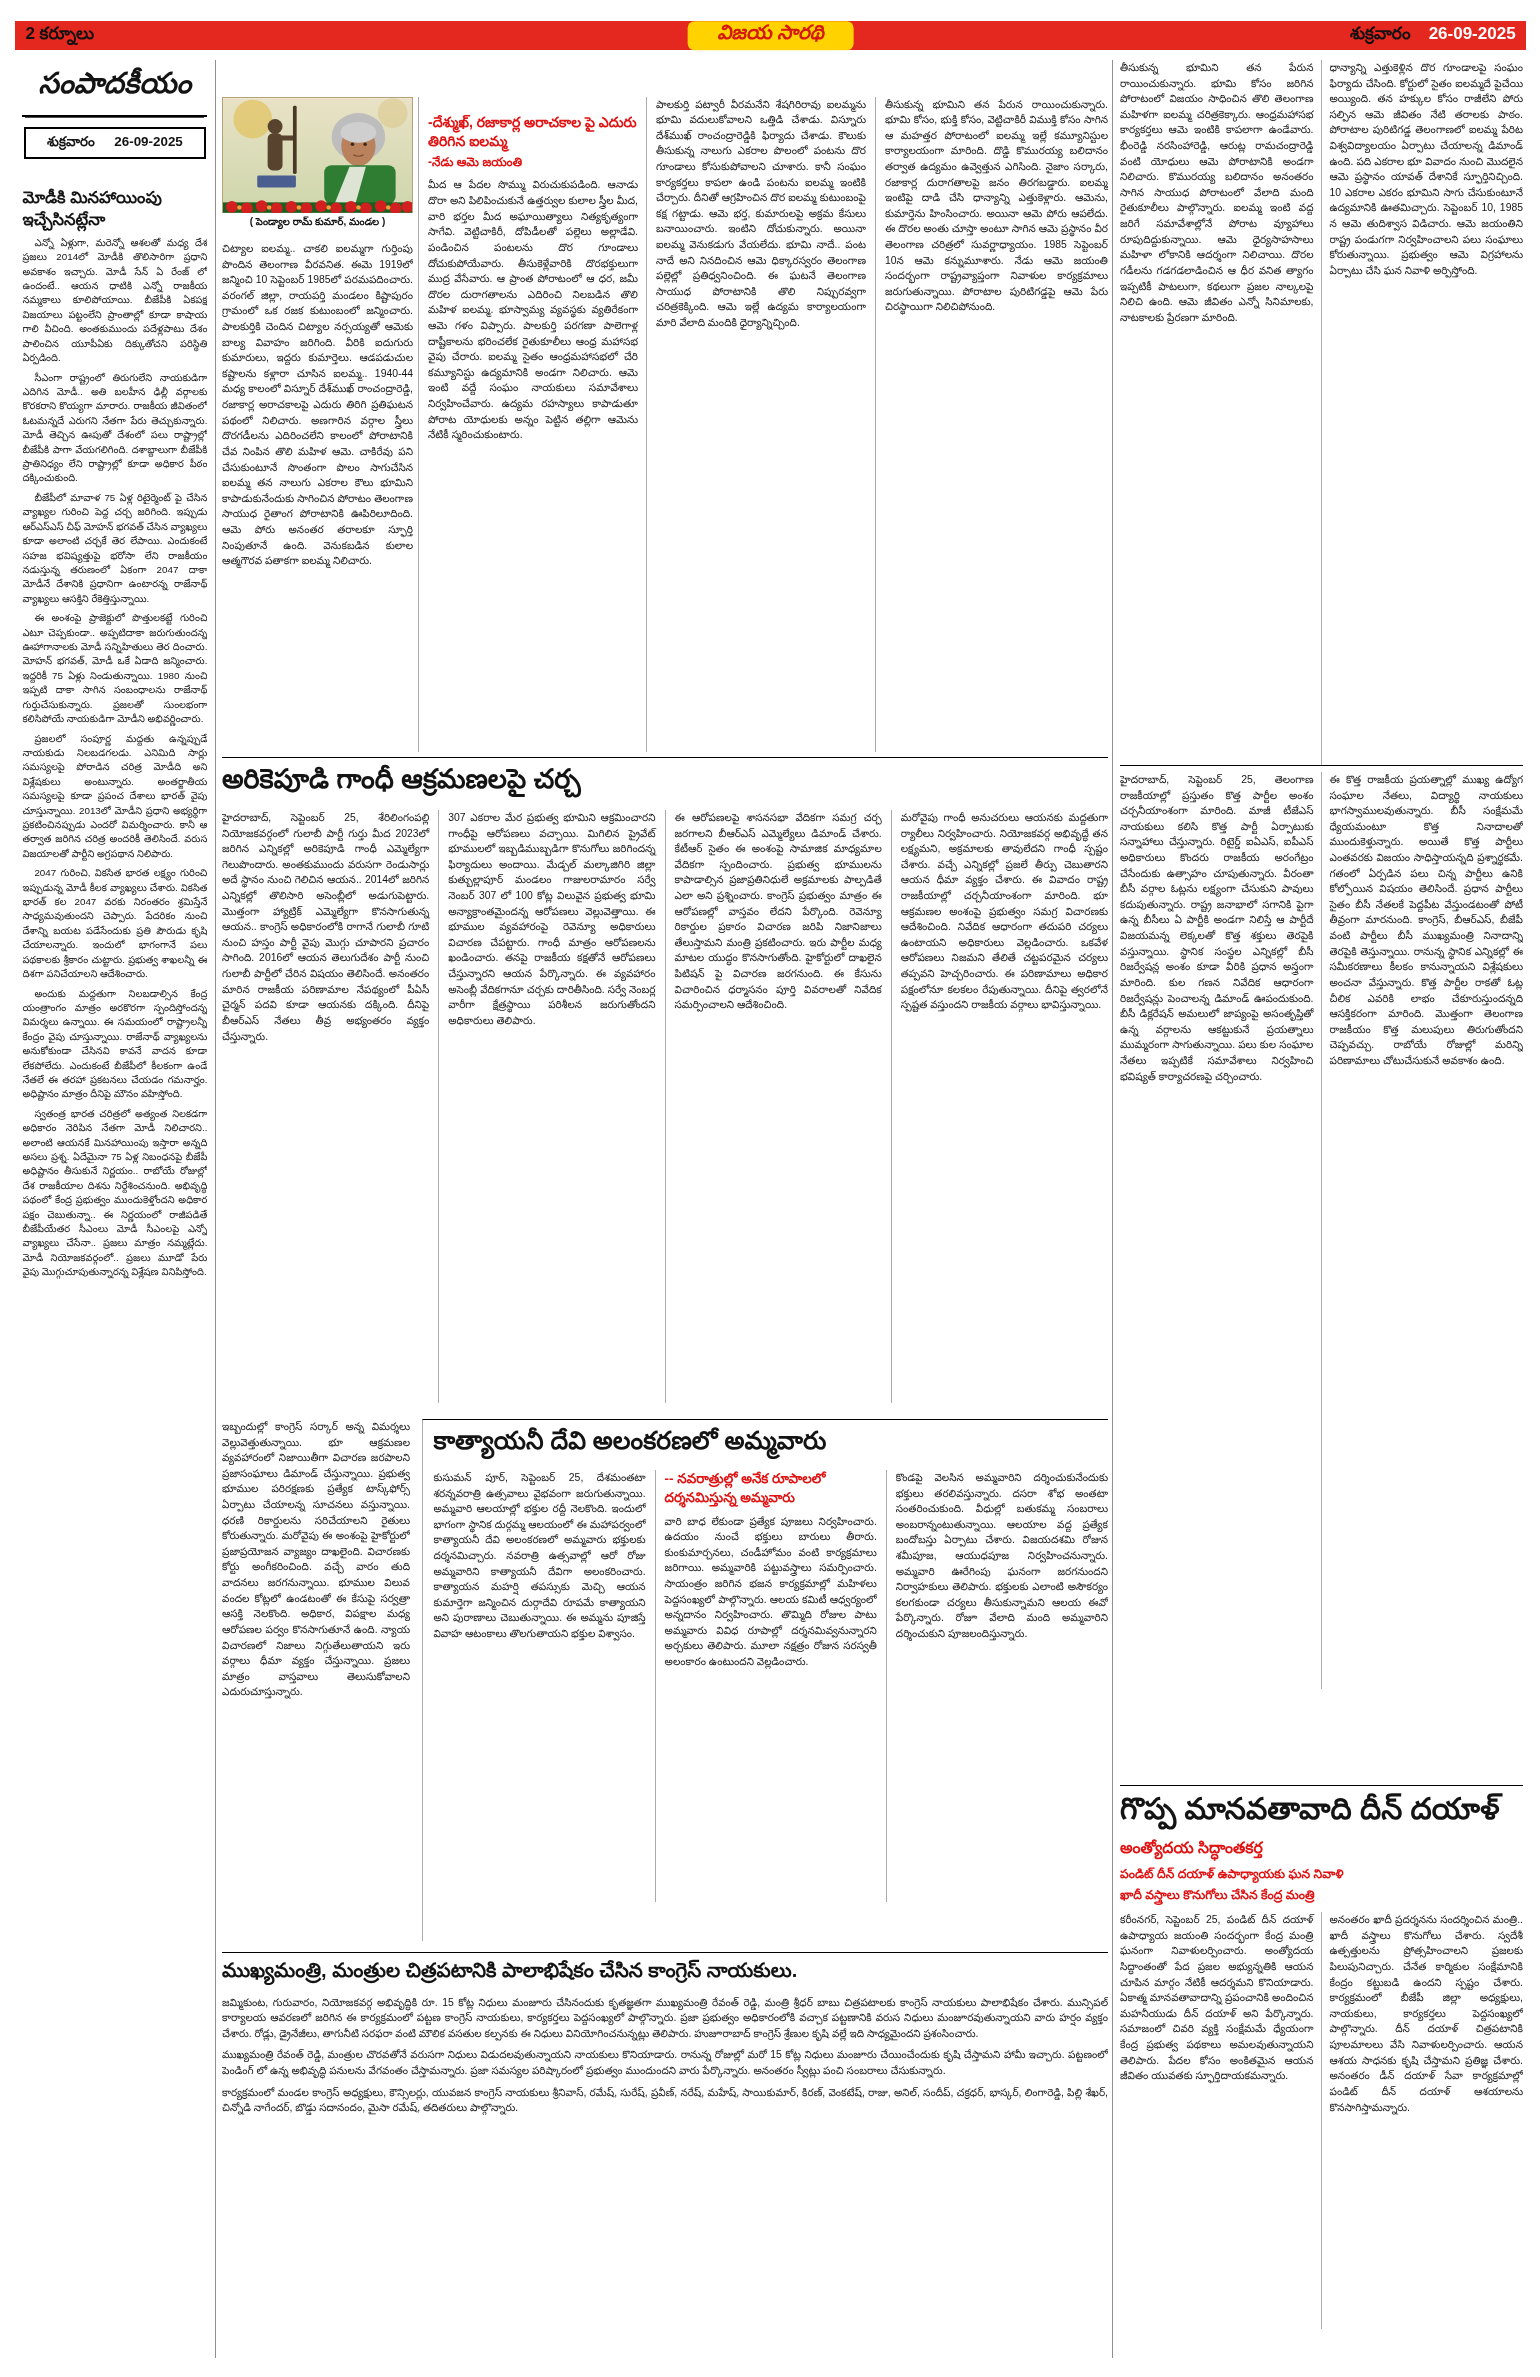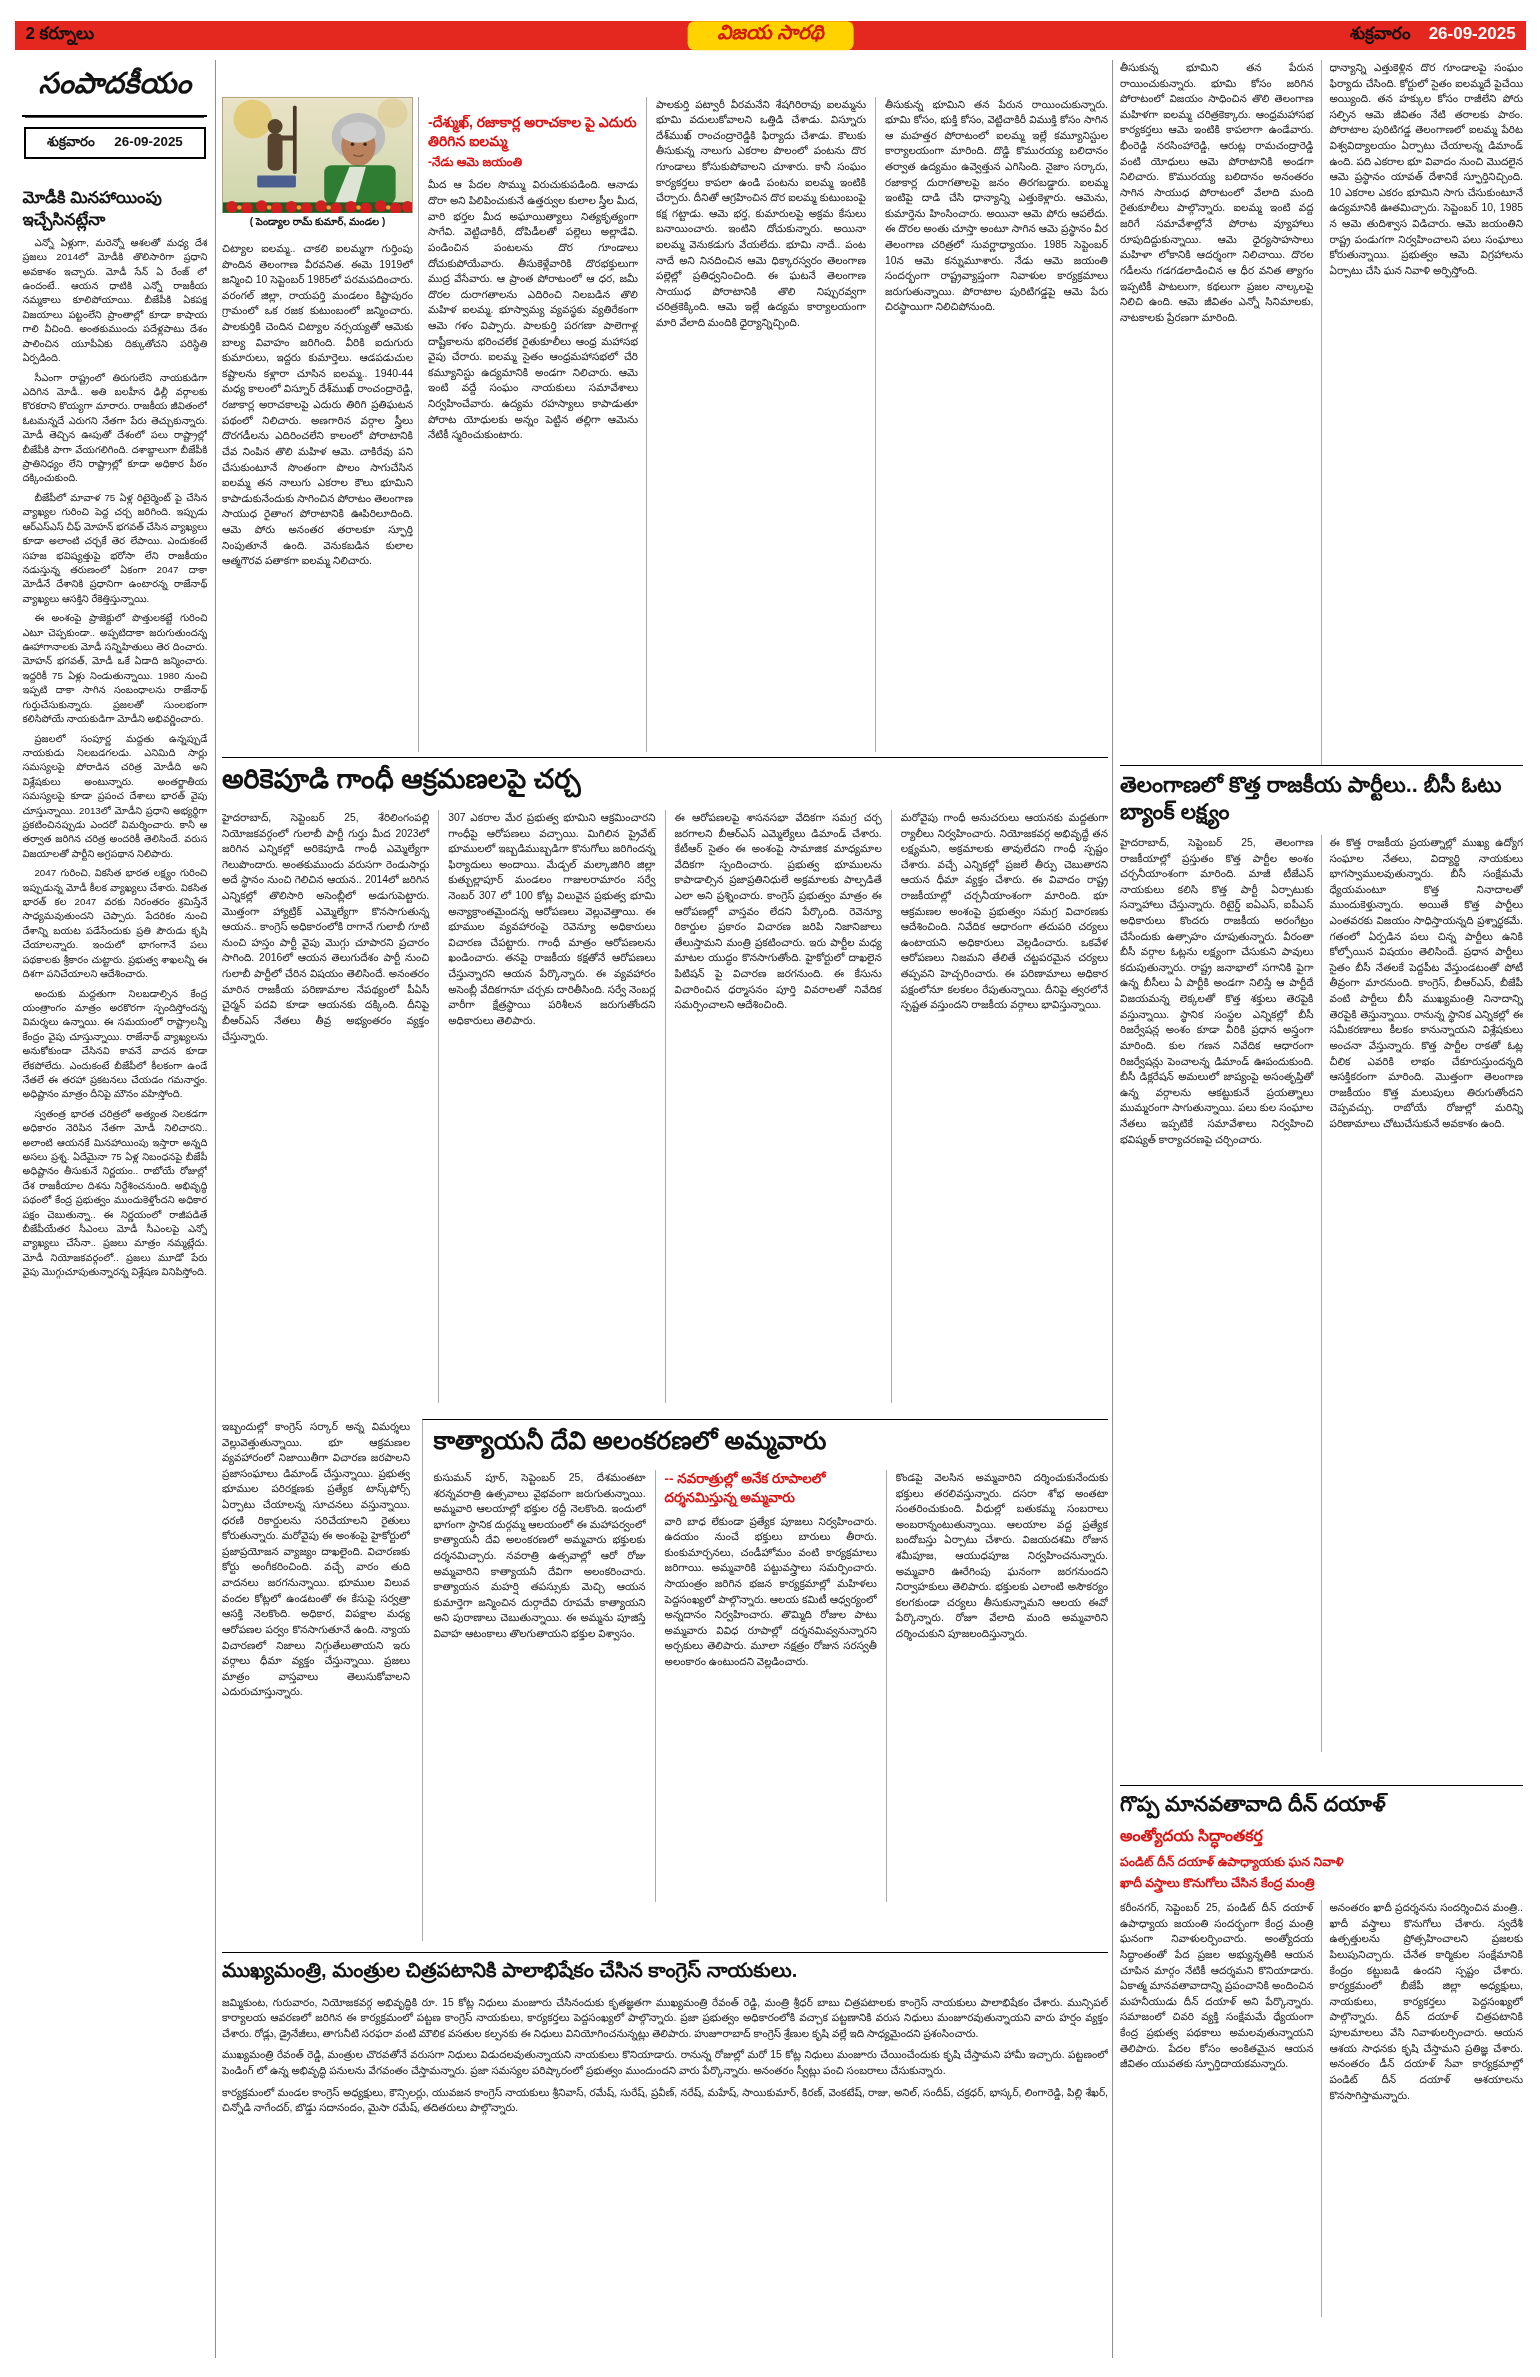--- a/index.html
+++ b/index.html
@@ -76,21 +76,21 @@
   .right-col{position:absolute;left:1120px;top:60px;width:403px;height:2298px;overflow:hidden;}
   .r-ail{position:relative;height:705px;display:flex;overflow:hidden;}
   .rcol{flex:1;padding:0 7.5px;overflow:hidden;}
   .rcol:first-child{padding-left:0;}
   .rcol:last-child{padding-right:0;}
   .rcol + .rcol{border-left:0.7px solid #aaa;}
   .r-parties{border-top:1.5px solid #000;padding-top:6px;height:1020px;box-sizing:border-box;overflow:hidden;}
   .r-parties-headline{font-size:21.6px;font-weight:800;line-height:1.25;margin:0 0 9px;}
   .pcols{display:flex;height:917px;overflow:hidden;}
   .r-dd{border-top:1.5px solid #000;padding-top:6px;height:573px;box-sizing:border-box;overflow:hidden;}
-  .dd-headline{font-size:21px;font-weight:800;margin:0 0 6px;}
+  .dd-headline{font-size:30px;font-weight:800;margin:0 0 6px;}
   .dd-sub1{color:#e01212;font-weight:800;font-size:15.7px;margin:0 0 6px;}
   .dd-sub2{color:#e01212;font-weight:700;font-size:12.3px;margin:0 0 3.7px;}
   .dd-sub3{color:#e01212;font-weight:700;font-size:12.3px;margin:0 0 7.5px;}
   .ddcols{display:flex;height:417px;overflow:hidden;}
 </style>
 </head>
 <body>
 
 <div class="page">
 
@@ -232,21 +232,20 @@
     <p class="body-text">కార్యక్రమంలో మండల కాంగ్రెస్ అధ్యక్షులు, కౌన్సిలర్లు, యువజన కాంగ్రెస్ నాయకులు శ్రీనివాస్, రమేష్, సురేష్, ప్రవీణ్, నరేష్, మహేష్, సాయికుమార్, కిరణ్, వెంకటేష్, రాజు, అనిల్, సందీప్, చక్రధర్, భాస్కర్, లింగారెడ్డి, పిల్లి శేఖర్, చిన్నోడి నాగేందర్, బొడ్డు సదానందం, మైసా రమేష్, తదితరులు పాల్గొన్నారు.</p>
   </section>
 
   <aside class="right-col">
     <div class="r-ail">
       <div class="rcol body-text">తీసుకున్న భూమిని తన పేరున రాయించుకున్నారు. భూమి కోసం జరిగిన పోరాటంలో విజయం సాధించిన తొలి తెలంగాణ మహిళగా ఐలమ్మ చరిత్రకెక్కారు. ఆంధ్రమహాసభ కార్యకర్తలు ఆమె ఇంటికి కాపలాగా ఉండేవారు. భీంరెడ్డి నరసింహారెడ్డి, ఆరుట్ల రామచంద్రారెడ్డి వంటి యోధులు ఆమె పోరాటానికి అండగా నిలిచారు. కొమురయ్య బలిదానం అనంతరం సాగిన సాయుధ పోరాటంలో వేలాది మంది రైతుకూలీలు పాల్గొన్నారు. ఐలమ్మ ఇంటి వద్ద జరిగే సమావేశాల్లోనే పోరాట వ్యూహాలు రూపుదిద్దుకున్నాయి. ఆమె ధైర్యసాహసాలు మహిళా లోకానికి ఆదర్శంగా నిలిచాయి. దొరల గడీలను గడగడలాడించిన ఆ ధీర వనిత త్యాగం ఇప్పటికీ పాటలుగా, కథలుగా ప్రజల నాల్కలపై నిలిచి ఉంది. ఆమె జీవితం ఎన్నో సినిమాలకు, నాటకాలకు ప్రేరణగా మారింది.</div>
       <div class="rcol body-text">ధాన్యాన్ని ఎత్తుకెళ్లిన దొర గూండాలపై సంఘం ఫిర్యాదు చేసింది. కోర్టులో సైతం ఐలమ్మదే పైచేయి అయ్యింది. తన హక్కుల కోసం రాజీలేని పోరు సల్పిన ఆమె జీవితం నేటి తరాలకు పాఠం. పోరాటాల పురిటిగడ్డ తెలంగాణలో ఐలమ్మ పేరిట విశ్వవిద్యాలయం ఏర్పాటు చేయాలన్న డిమాండ్ ఉంది. పది ఎకరాల భూ వివాదం నుంచి మొదలైన ఆమె ప్రస్థానం యావత్ దేశానికే స్ఫూర్తినిచ్చింది. 10 ఎకరాల ఎకరం భూమిని సాగు చేసుకుంటూనే ఉద్యమానికి ఊతమిచ్చారు. సెప్టెంబర్ 10, 1985 న ఆమె తుదిశ్వాస విడిచారు. ఆమె జయంతిని రాష్ట్ర పండుగగా నిర్వహించాలని పలు సంఘాలు కోరుతున్నాయి. ప్రభుత్వం ఆమె విగ్రహాలను ఏర్పాటు చేసి ఘన నివాళి అర్పిస్తోంది.</div>
     </div>
 
     <div class="r-parties">
-      <h2 class="r-parties-headline">తెలంగాణలో కొత్త రాజకీయ పార్టీలు.. బీసీ ఓటు బ్యాంక్ లక్ష్యం</h2>
       <div class="pcols">
         <div class="rcol body-text">హైదరాబాద్, సెప్టెంబర్ 25, తెలంగాణ రాజకీయాల్లో ప్రస్తుతం కొత్త పార్టీల అంశం చర్చనీయాంశంగా మారింది. మాజీ టీజేఎస్ నాయకులు కలిసి కొత్త పార్టీ ఏర్పాటుకు సన్నాహాలు చేస్తున్నారు. రిటైర్డ్ ఐఏఎస్, ఐపీఎస్ అధికారులు కొందరు రాజకీయ అరంగేట్రం చేసేందుకు ఉత్సాహం చూపుతున్నారు. వీరంతా బీసీ వర్గాల ఓట్లను లక్ష్యంగా చేసుకుని పావులు కదుపుతున్నారు. రాష్ట్ర జనాభాలో సగానికి పైగా ఉన్న బీసీలు ఏ పార్టీకి అండగా నిలిస్తే ఆ పార్టీదే విజయమన్న లెక్కలతో కొత్త శక్తులు తెరపైకి వస్తున్నాయి. స్థానిక సంస్థల ఎన్నికల్లో బీసీ రిజర్వేషన్ల అంశం కూడా వీరికి ప్రధాన అస్త్రంగా మారింది. కుల గణన నివేదిక ఆధారంగా రిజర్వేషన్లు పెంచాలన్న డిమాండ్ ఊపందుకుంది. బీసీ డిక్లరేషన్ అమలులో జాప్యంపై అసంతృప్తితో ఉన్న వర్గాలను ఆకట్టుకునే ప్రయత్నాలు ముమ్మరంగా సాగుతున్నాయి. పలు కుల సంఘాల నేతలు ఇప్పటికే సమావేశాలు నిర్వహించి భవిష్యత్ కార్యాచరణపై చర్చించారు.</div>
         <div class="rcol body-text">ఈ కొత్త రాజకీయ ప్రయత్నాల్లో ముఖ్య ఉద్యోగ సంఘాల నేతలు, విద్యార్థి నాయకులు భాగస్వాములవుతున్నారు. బీసీ సంక్షేమమే ధ్యేయమంటూ కొత్త నినాదాలతో ముందుకెళ్తున్నారు. అయితే కొత్త పార్టీలు ఎంతవరకు విజయం సాధిస్తాయన్నది ప్రశ్నార్థకమే. గతంలో ఏర్పడిన పలు చిన్న పార్టీలు ఉనికి కోల్పోయిన విషయం తెలిసిందే. ప్రధాన పార్టీలు సైతం బీసీ నేతలకే పెద్దపీట వేస్తుండటంతో పోటీ తీవ్రంగా మారనుంది. కాంగ్రెస్, బీఆర్ఎస్, బీజేపీ వంటి పార్టీలు బీసీ ముఖ్యమంత్రి నినాదాన్ని తెరపైకి తెస్తున్నాయి. రానున్న స్థానిక ఎన్నికల్లో ఈ సమీకరణాలు కీలకం కానున్నాయని విశ్లేషకులు అంచనా వేస్తున్నారు. కొత్త పార్టీల రాకతో ఓట్ల చీలిక ఎవరికి లాభం చేకూరుస్తుందన్నది ఆసక్తికరంగా మారింది. మొత్తంగా తెలంగాణ రాజకీయం కొత్త మలుపులు తిరుగుతోందని చెప్పవచ్చు. రాబోయే రోజుల్లో మరిన్ని పరిణామాలు చోటుచేసుకునే అవకాశం ఉంది.</div>
       </div>
     </div>
 
     <div class="r-dd">
       <h2 class="dd-headline">గొప్ప మానవతావాది దీన్ దయాళ్</h2>
       <div class="dd-sub1">అంత్యోదయ సిద్ధాంతకర్త</div>
       <div class="dd-sub2">పండిట్ దీన్ దయాళ్ ఉపాధ్యాయకు ఘన నివాళి</div>

